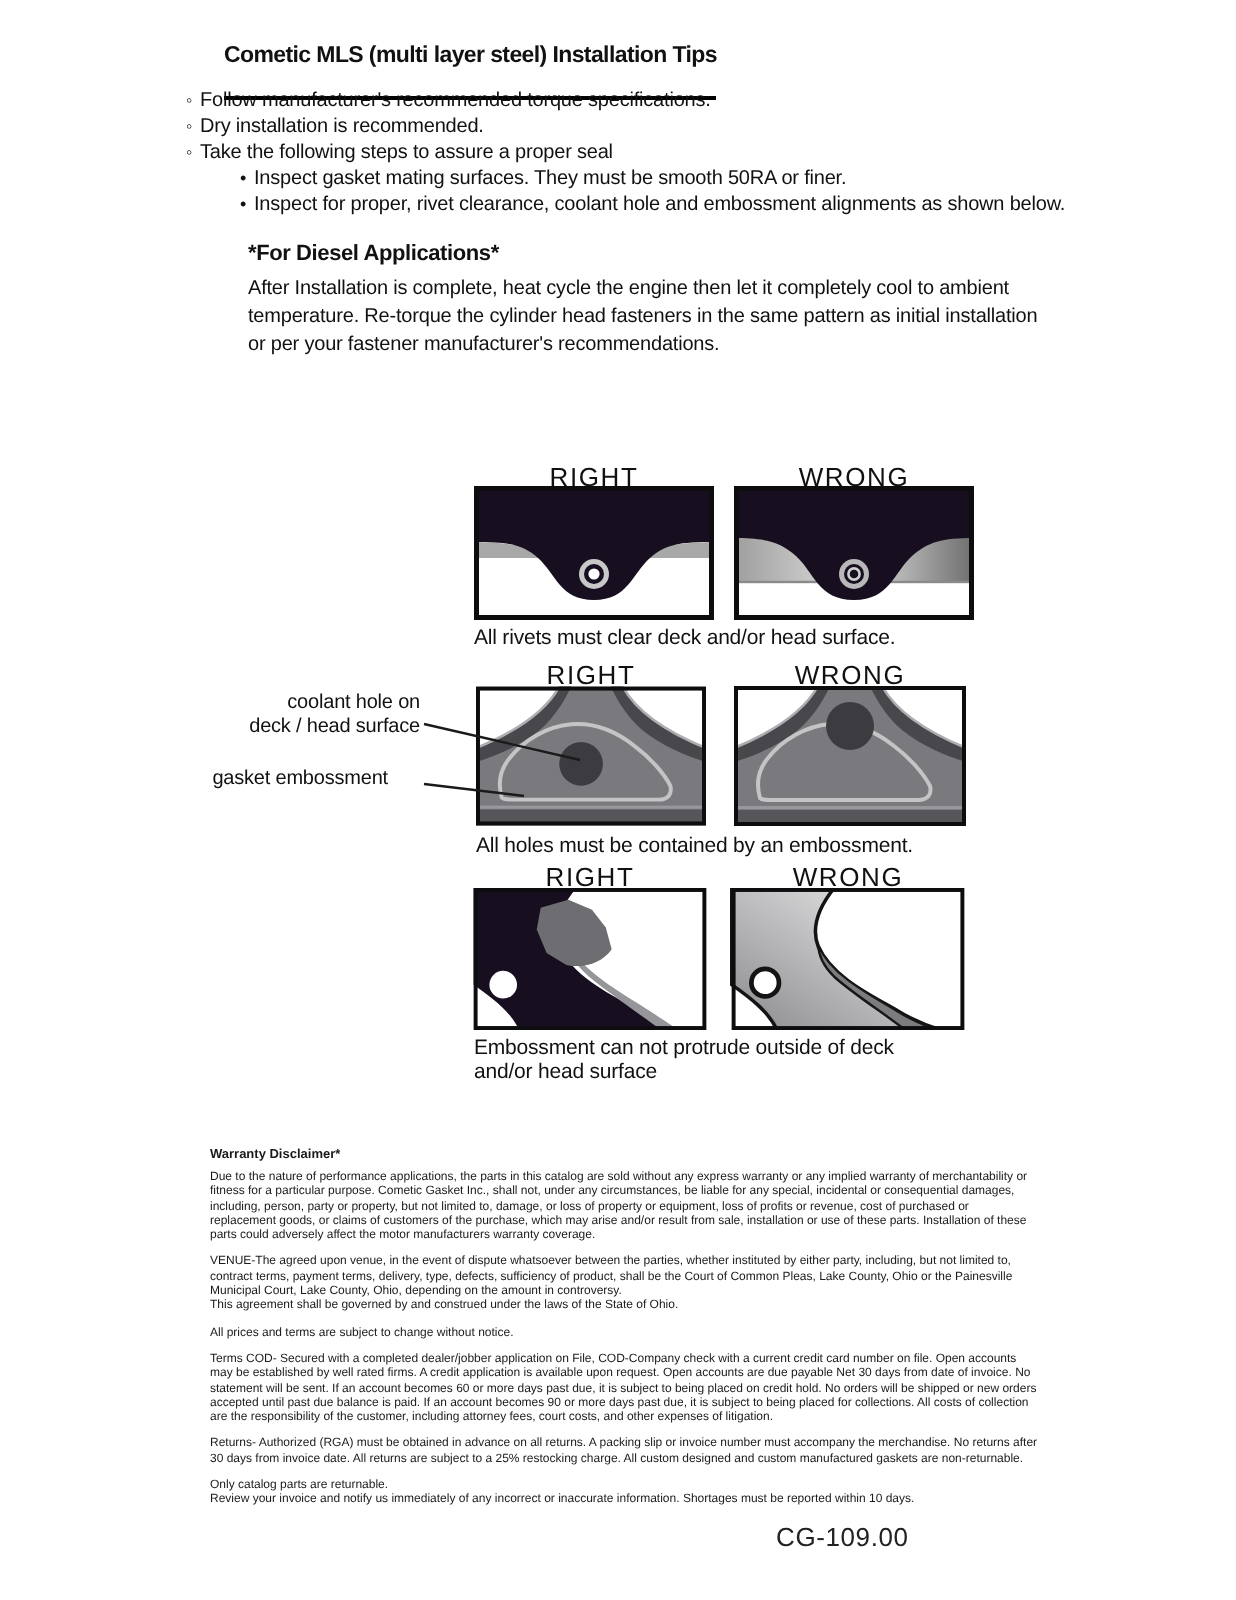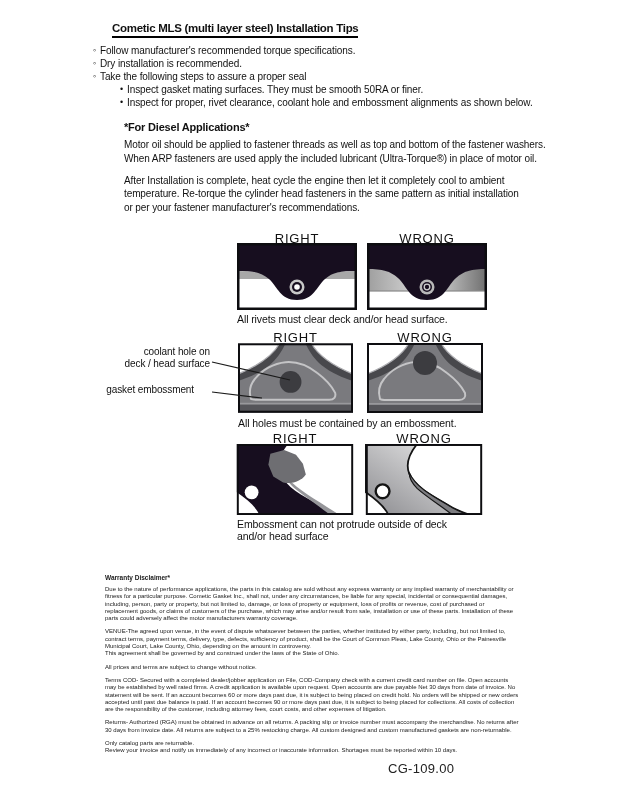--- a/index.html
+++ b/index.html
@@ -5,21 +5,21 @@
   html,body{margin:0;padding:0;background:#e8e8e8;}
   .page{
     position:relative;width:618px;height:800px;background:#ffffff;
     font-family:"Liberation Sans","DejaVu Sans",sans-serif;color:#111;
     overflow:hidden;margin:0;
   }
 
   .title{
     position:absolute;left:112px;top:22px;
     font-size:11.5px;font-weight:bold;letter-spacing:-0.3px;
-    border-bottom:2px solid #000;padding-bottom:2px;white-space:nowrap;
+    border-bottom:2px solid #000;padding-bottom:14px;white-space:nowrap;
   }
 
   .tips{position:absolute;left:93px;top:44px;font-size:10px;letter-spacing:-0.1px;line-height:13px;}
   .tip{display:flex;white-space:nowrap;}
   .tip .b{width:7px;flex:0 0 7px;font-size:9px;}
   .tip.lvl2{padding-left:27px;}
   .tip.lvl2 .b{width:7px;}
 
   .diesel{position:absolute;left:124px;top:120px;width:460px;}
   .dheading{font-size:11px;font-weight:bold;letter-spacing:-0.2px;line-height:14px;margin-bottom:4px;}
@@ -61,22 +61,20 @@
         <span>Inspect gasket mating surfaces.  They must be smooth 50RA or finer.</span>
       </div>
     <div class="tip lvl2">
         <span class="b">•</span>
         <span>Inspect for proper, rivet clearance, coolant hole and embossment alignments as shown below.</span>
       </div>
   </div>
 
   <div class="diesel">
     <div class="dheading">*For Diesel Applications*</div>
-    <div class="dpara">Motor oil should be applied to fastener threads as well as top and bottom of the fastener washers.
-When ARP fasteners are used apply the included lubricant (Ultra-Torque®) in place of motor oil.</div>
     <div class="dpara">After Installation is complete, heat cycle the engine then let it completely cool to ambient
 temperature. Re-torque the cylinder head fasteners in the same pattern as initial installation
 or per your fastener manufacturer's recommendations.</div>
   </div>
 
   <div class="fig-h" style="left:237px;top:231px;width:120px;">RIGHT</div>
   <div class="fig-h" style="left:367px;top:231px;width:120px;">WRONG</div>
 
   <svg class="fig" style="left:237px;top:243px;" width="120" height="67" viewBox="0 0 120 67">
     <rect width="120" height="67" fill="#ffffff"></rect>

